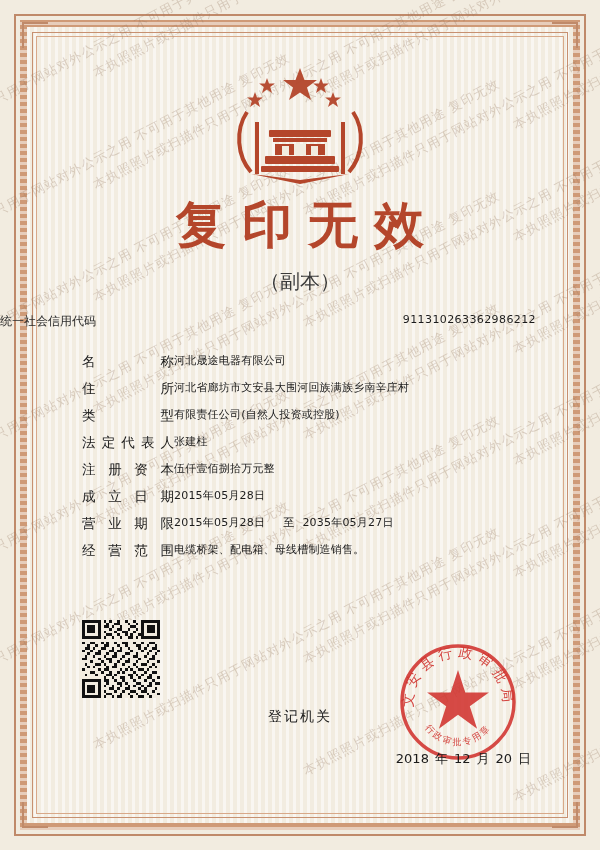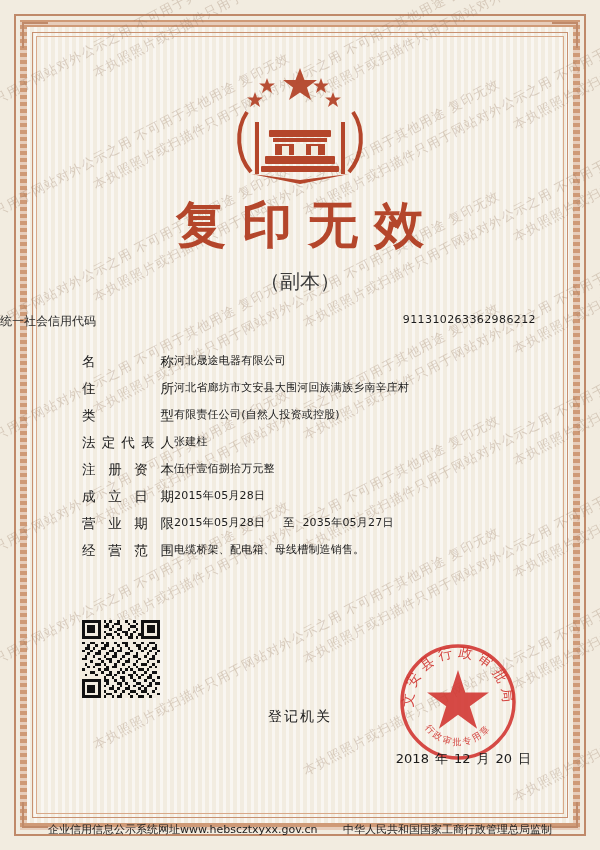--- a/index.html
+++ b/index.html
@@ -608,20 +608,14 @@
         <textPath href="#sealArcBottom" startOffset="50%" text-anchor="middle">行政审批专用章</textPath>
       </text>
     </svg>
   </div>
 
   <div class="registry">登记机关</div>
   <div class="issue-date">
     <span>2018</span><span>年</span><span>12</span><span>月</span><span>20</span><span>日</span>
   </div>
 
-  <div class="footer">
-    <div class="footer-left">
-      <span>企业信用信息公示系统网址</span><span class="url">www.hebscztxyxx.gov.cn</span>
-    </div>
-    <div class="footer-right">中华人民共和国国家工商行政管理总局监制</div>
-  </div>
 
 </div>
 
 </body></html>

